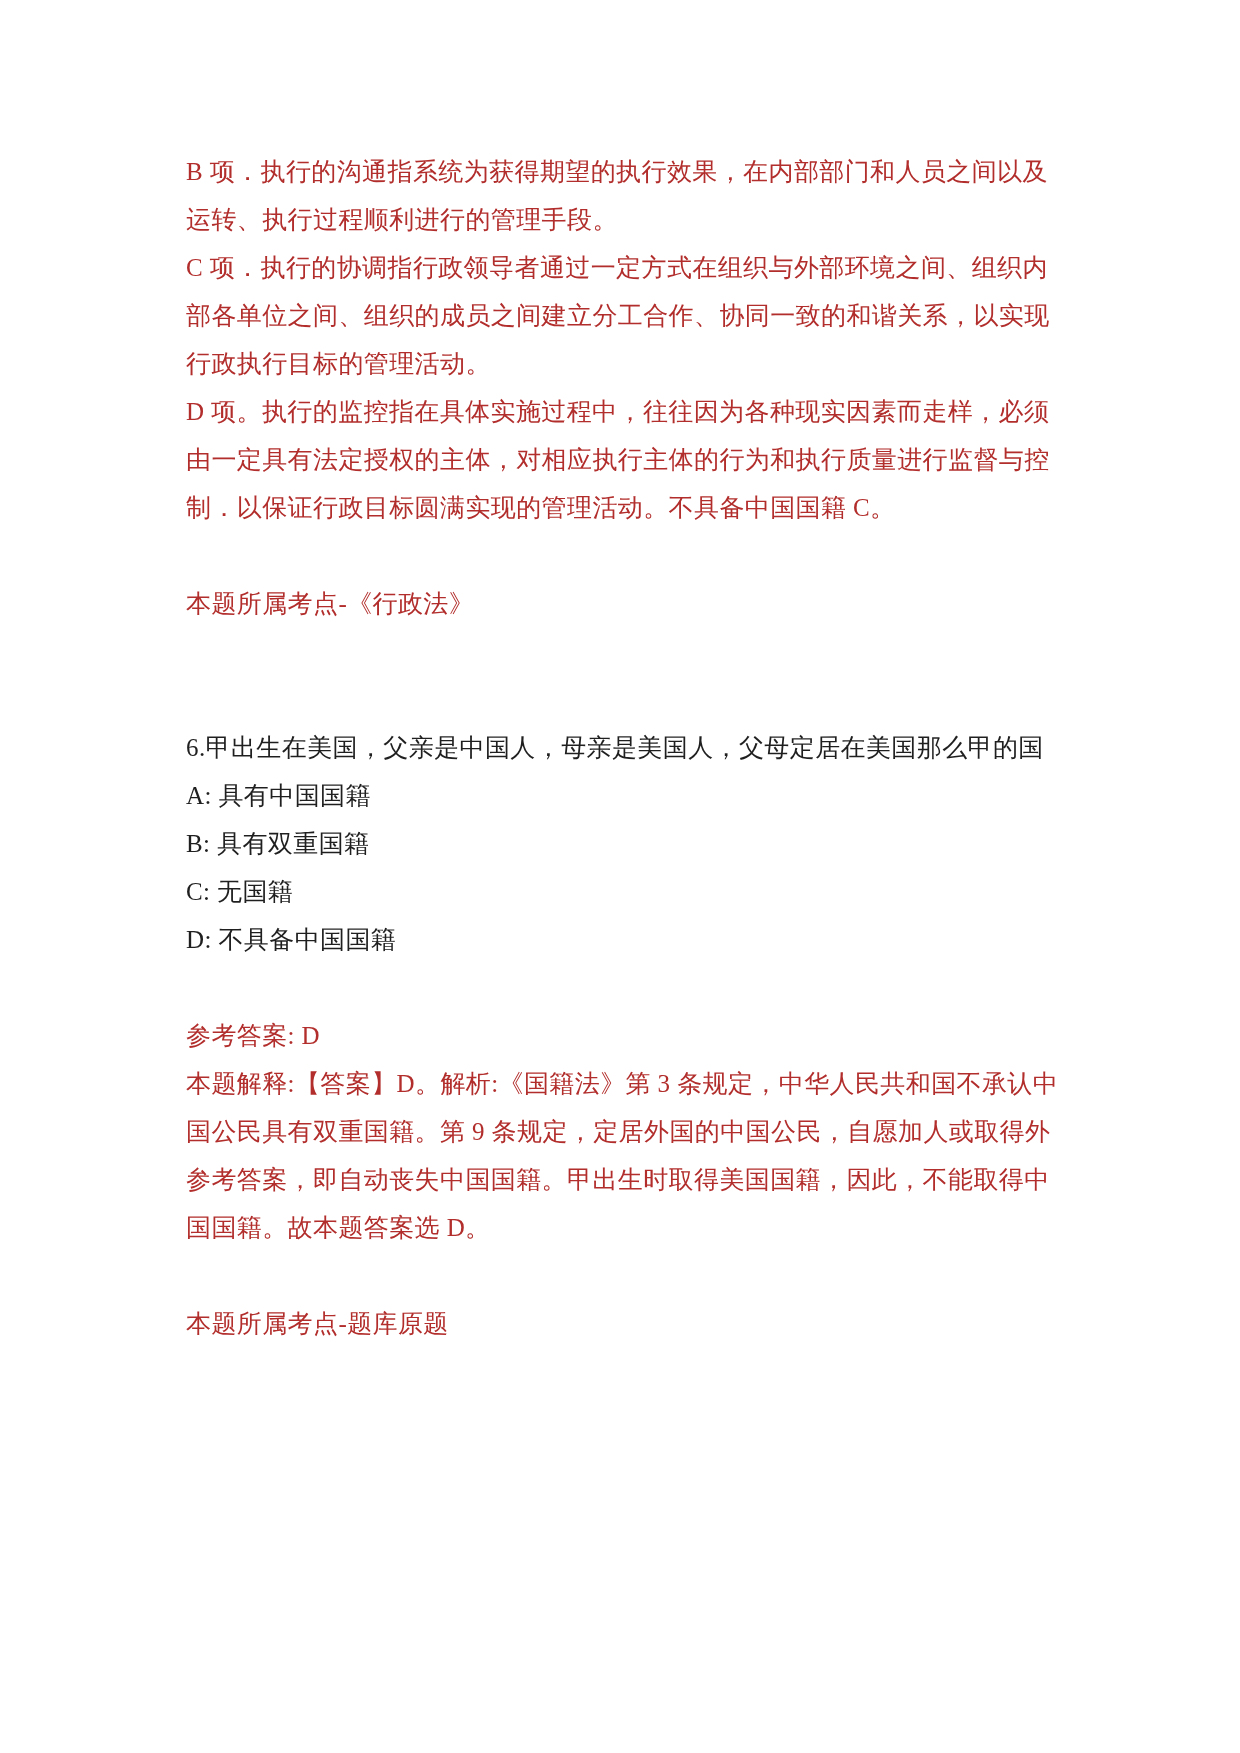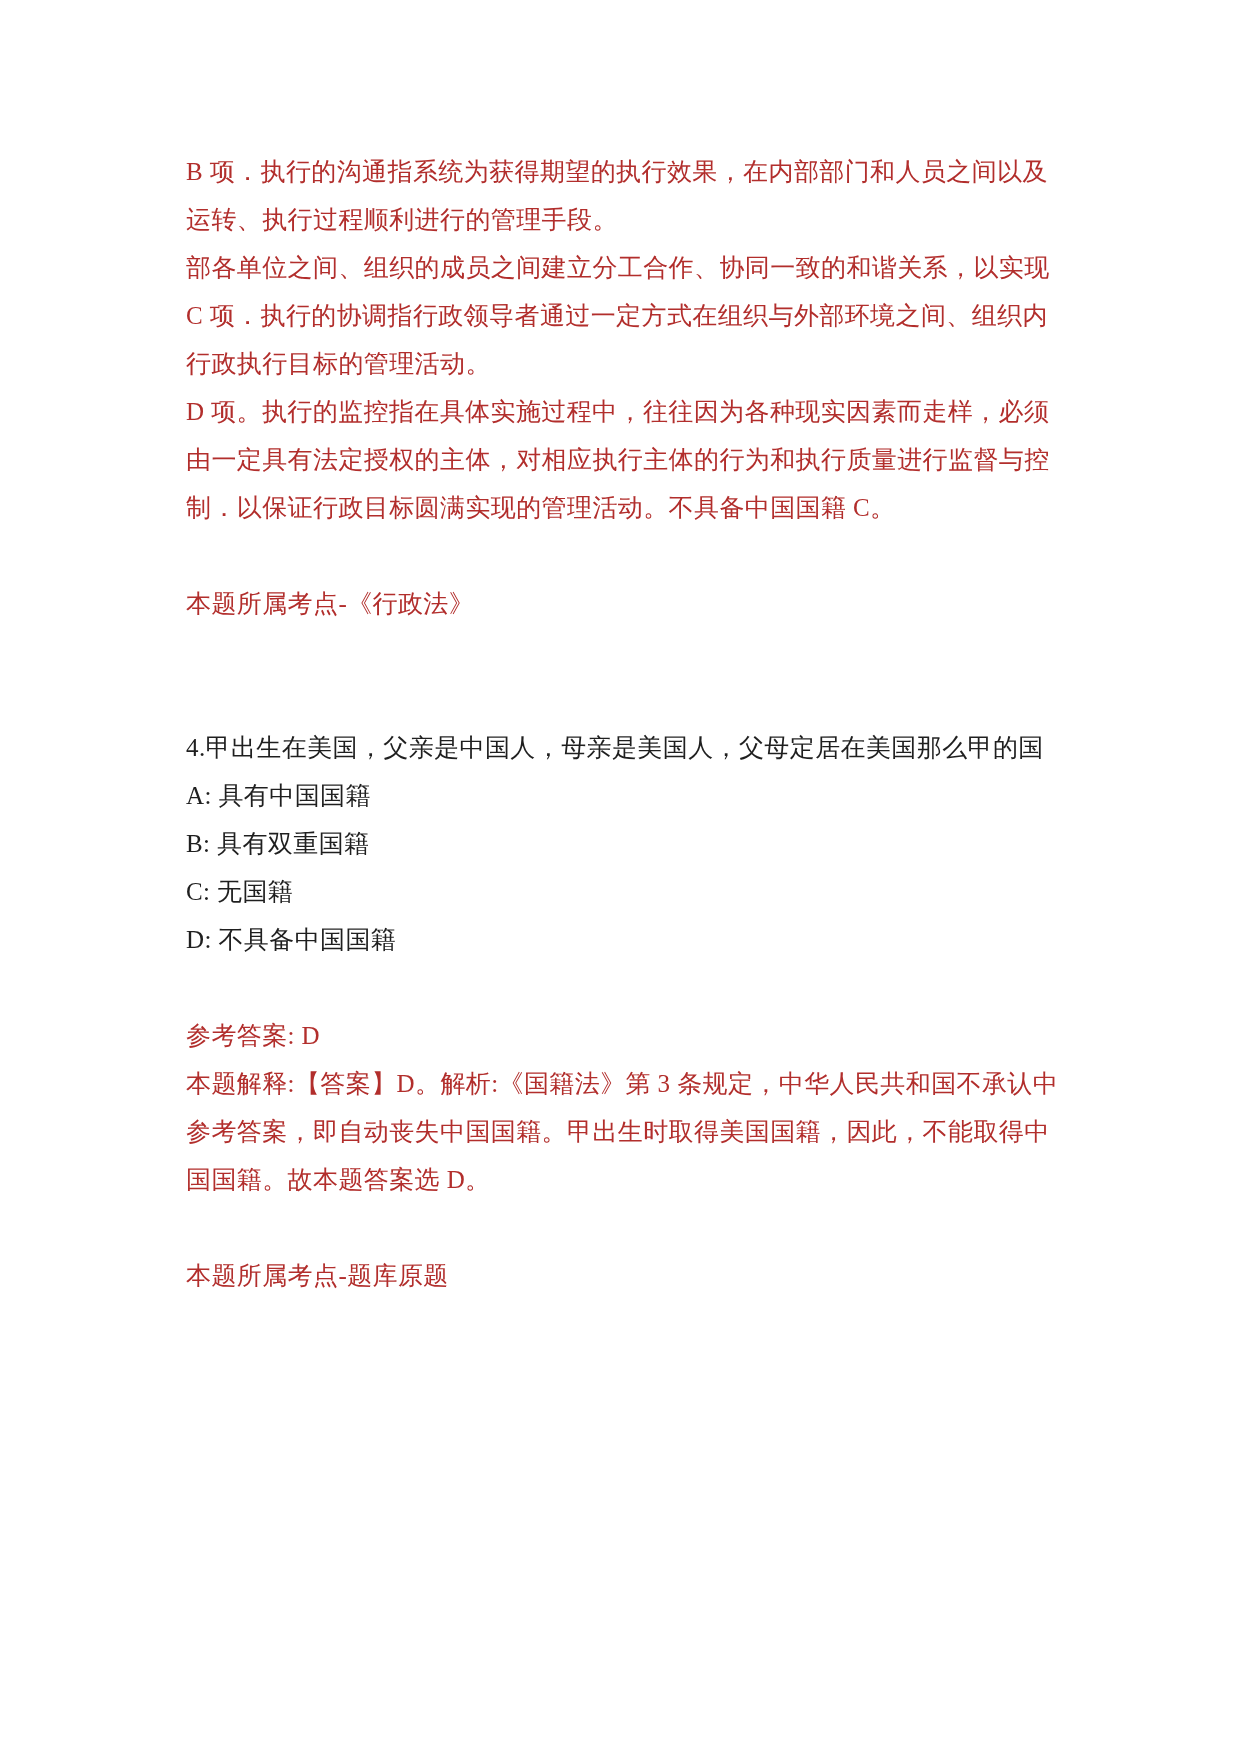--- a/index.html
+++ b/index.html
@@ -37,38 +37,39 @@
   .mt2   { margin-top: 96px; }   
 </style>
 </head>
 <body>
 
 <div class="page">
   <main class="content">
 
     <div class="line red">B 项．执行的沟通指系统为获得期望的执行效果，在内部部门和人员之间以及</div>
     <div class="line red">运转、执行过程顺利进行的管理手段。</div>
+    <div class="line red">C 项．执行的协调指行政领导者通过一定方式在组织与外部环境之间、组织内</div>
     <div class="line red">部各单位之间、组织的成员之间建立分工合作、协同一致的和谐关系，以实现</div>
-    <div class="line red">C 项．执行的协调指行政领导者通过一定方式在组织与外部环境之间、组织内</div>
     <div class="line red">行政执行目标的管理活动。</div>
     <div class="line red">D 项。执行的监控指在具体实施过程中，往往因为各种现实因素而走样，必须</div>
     <div class="line red">由一定具有法定授权的主体，对相应执行主体的行为和执行质量进行监督与控</div>
     <div class="line red">制．以保证行政目标圆满实现的管理活动。不具备中国国籍 C。</div>
 
     <div class="line red mt1">本题所属考点-《行政法》</div>
 
-    <div class="line black mt2">4.甲出生在美国，父亲是中国人，母亲是美国人，父母定居在美国那么甲的国</div>
+    <div class="line black mt2">6.甲出生在美国，父亲是中国人，母亲是美国人，父母定居在美国那么甲的国</div>
 
     <div class="line black">A: 具有中国国籍</div>
     <div class="line black">B: 具有双重国籍</div>
     <div class="line black">C: 无国籍</div>
     <div class="line black">D: 不具备中国国籍</div>
 
     <div class="line red mt1">参考答案: D</div>
 
     <div class="line red">本题解释:【答案】D。解析:《国籍法》第 3 条规定，中华人民共和国不承认中</div>
+    <div class="line red">国公民具有双重国籍。第 9 条规定，定居外国的中国公民，自愿加人或取得外</div>
     <div class="line red">参考答案，即自动丧失中国国籍。甲出生时取得美国国籍，因此，不能取得中</div>
     <div class="line red">国国籍。故本题答案选 D。</div>
 
     <div class="line red mt1">本题所属考点-题库原题</div>
 
   </main>
 </div>
 
 </body></html>

